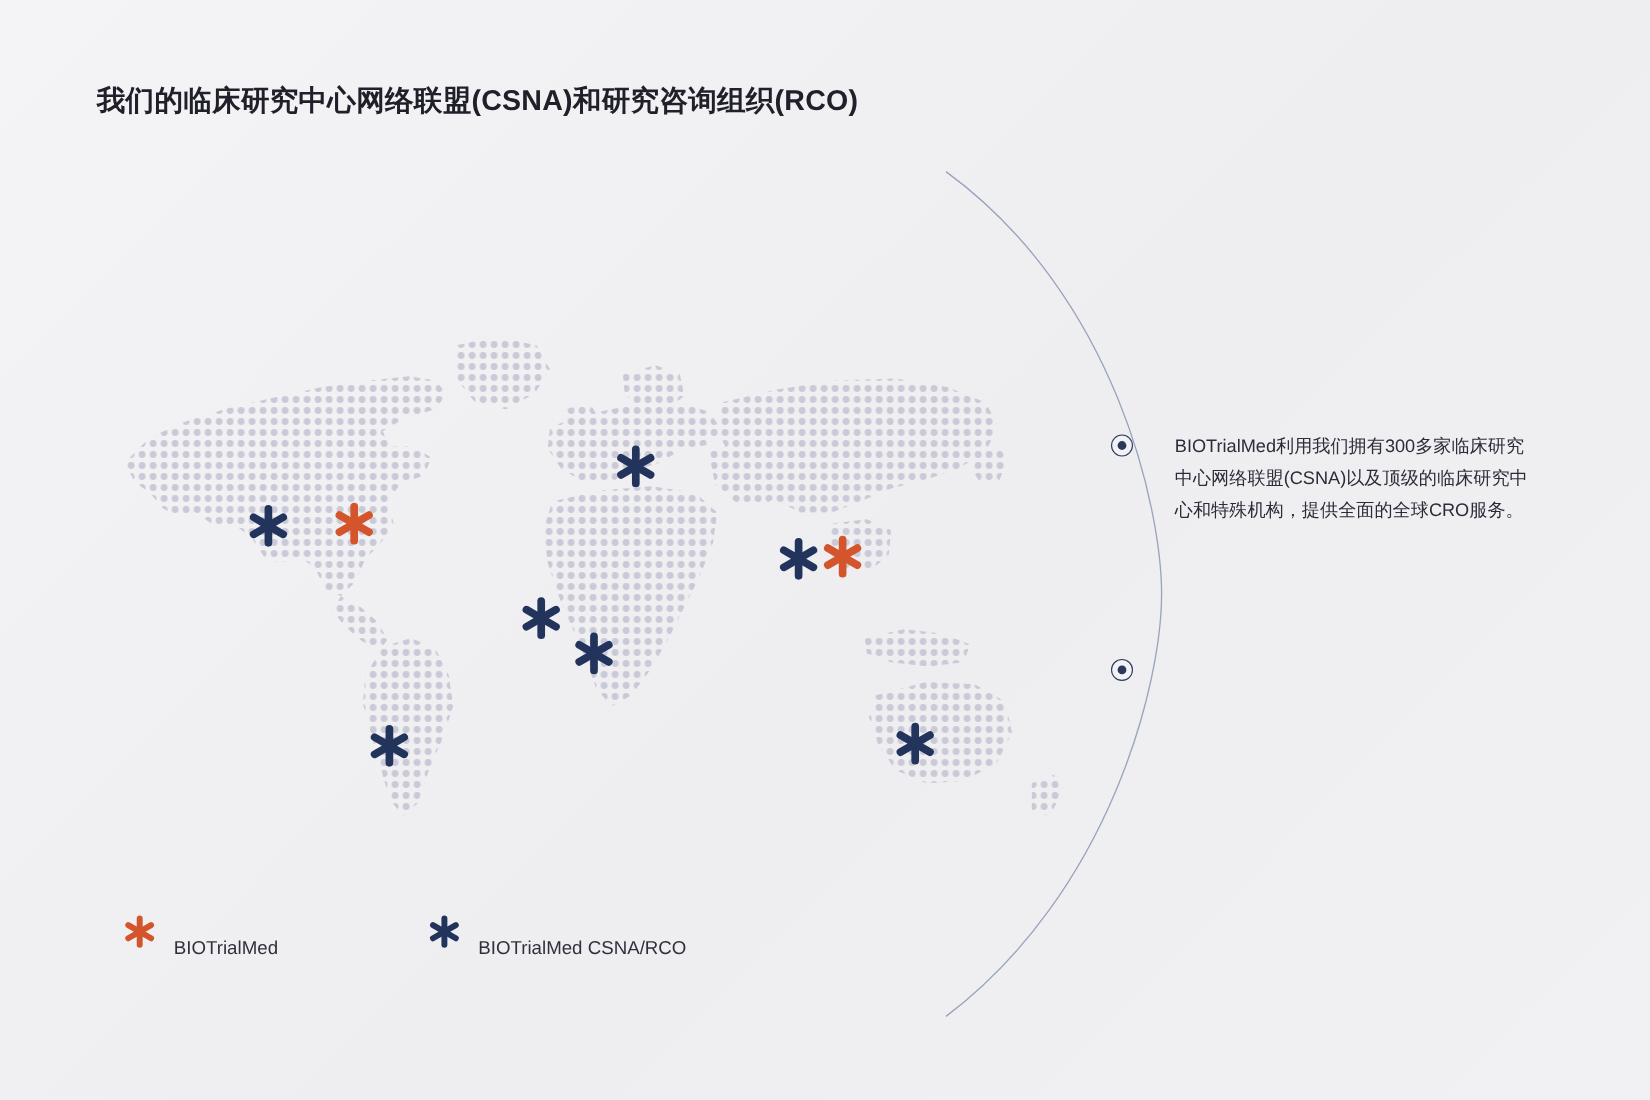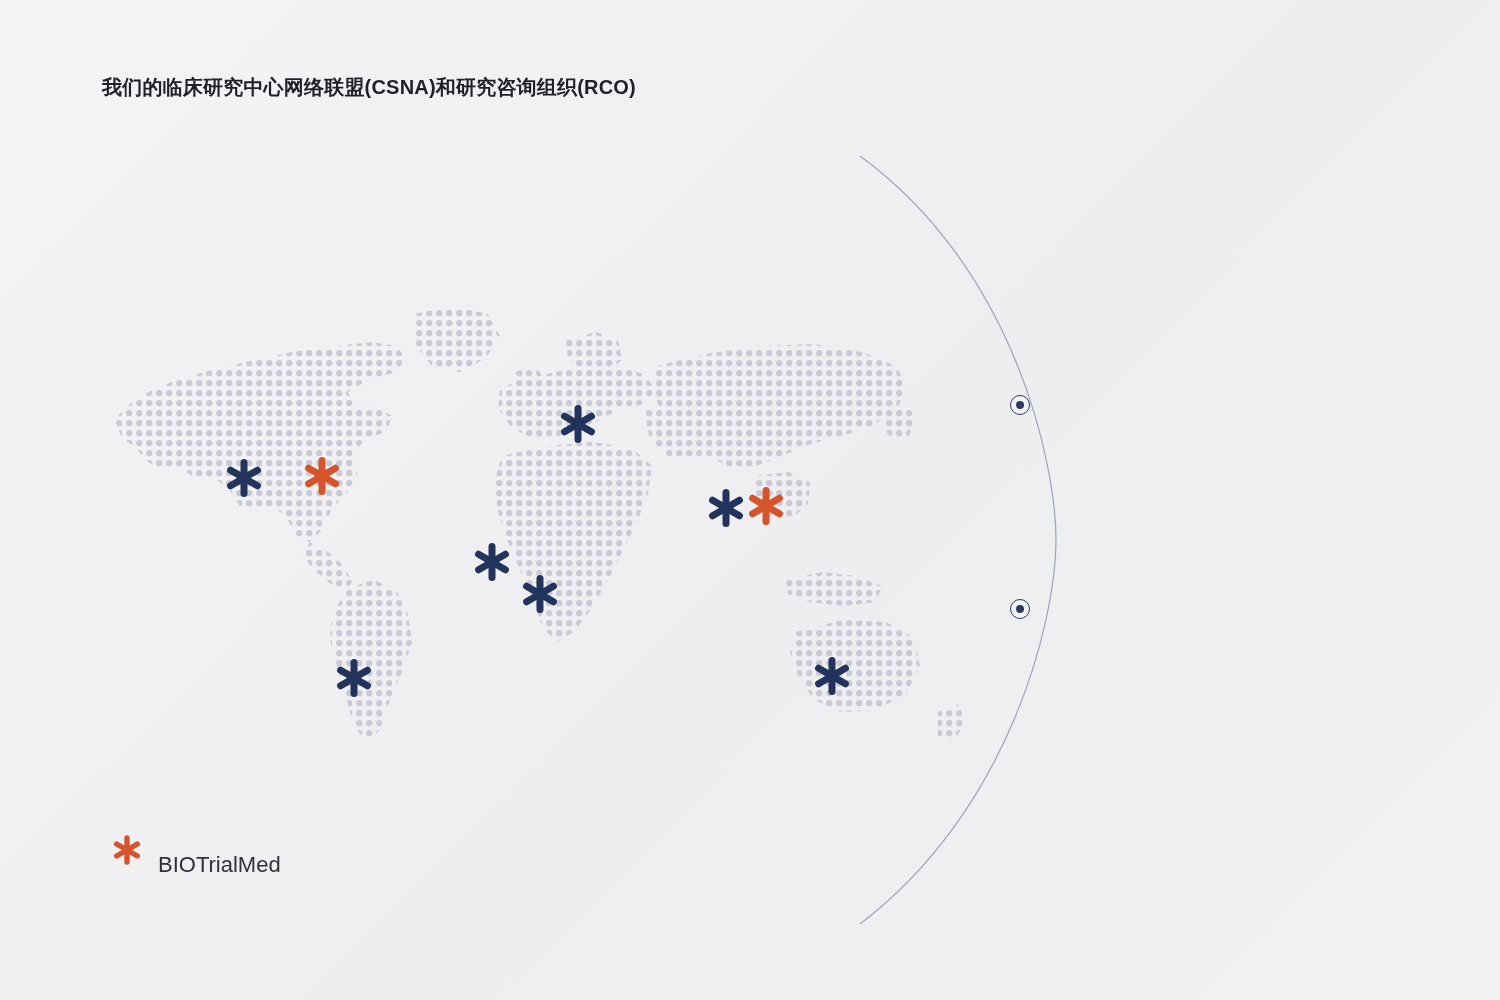--- a/index.html
+++ b/index.html
@@ -12,23 +12,23 @@
     height: 1000px;
     position: relative;
     overflow: hidden;
     font-family: "Liberation Sans", sans-serif;
     background: linear-gradient(135deg, #f4f4f6 0%, #eeeef1 55%, #f1f1f3 100%);
   }
 
   
   #title {
     position: absolute;
-    left: 102px;
+    left: 88px;
     top: 74px;
-    font-size: 20px;
+    font-size: 26px;
     font-weight: bold;
     color: #20202a;
     letter-spacing: 0.2px;
     white-space: nowrap;
   }
 
   
   #map-area {
     position: absolute;
     left: 96px;
@@ -114,21 +114,21 @@
     margin-right: 0;
   }
   .legend-icon {
     width: 34px;
     height: 34px;
     flex: 0 0 auto;
   }
   .legend-icon svg { display: block; }
   .legend-label {
     margin-left: 14px;
-    font-size: 22px;
+    font-size: 17px;
     color: #30303c;
     white-space: nowrap;
     margin-top: 30px;
   }
   #legend-item-1 { margin-right: 134px; }
 </style>
 </head>
 <body>
 
 <div id="title">我们的临床研究中心网络联盟(CSNA)和研究咨询组织(RCO)</div>
@@ -269,33 +269,46 @@
     </svg>
   </div>
 </div>
 
 <svg id="arc" viewBox="0 0 260 780">
   <path d="M30,6 C186,120 226,316 226,390 C226,470 180,660 30,774" fill="none" stroke="#9aa3bd" stroke-width="1.2"></path>
 </svg>
 
 <div class="callout" id="callout-1">
   <div class="callout-bullet"></div>
+  <div class="callout-text">BIOTrialMed利用我们拥有300多家临床研究中心网络联盟(CSNA)以及顶级的临床研究中心和特殊机构，提供全面的全球CRO服务。</div>
 </div>
 
 <div class="callout" id="callout-2">
   <div class="callout-bullet"></div>
 </div>
 
 <div id="legend">
   <div class="legend-item" id="legend-item-1">
     <span class="legend-icon">
       <svg width="34" height="34" viewBox="0 0 44 44">
         <g fill="#d4552b">
           <rect x="18.5" y="3" width="7" height="38" rx="3.5"></rect>
           <rect x="18.5" y="3" width="7" height="38" rx="3.5" transform="rotate(60 22 22)"></rect>
           <rect x="18.5" y="3" width="7" height="38" rx="3.5" transform="rotate(120 22 22)"></rect>
         </g>
       </svg>
     </span>
     <span class="legend-label">BIOTrialMed</span>
   </div>
 
+  <div class="legend-item">
+    <span class="legend-icon">
+      <svg width="34" height="34" viewBox="0 0 44 44">
+        <g fill="#22345c">
+          <rect x="18.5" y="3" width="7" height="38" rx="3.5"></rect>
+          <rect x="18.5" y="3" width="7" height="38" rx="3.5" transform="rotate(60 22 22)"></rect>
+          <rect x="18.5" y="3" width="7" height="38" rx="3.5" transform="rotate(120 22 22)"></rect>
+        </g>
+      </svg>
+    </span>
+    <span class="legend-label">BIOTrialMed CSNA/RCO</span>
+  </div>
 </div>
 
 </body></html>

